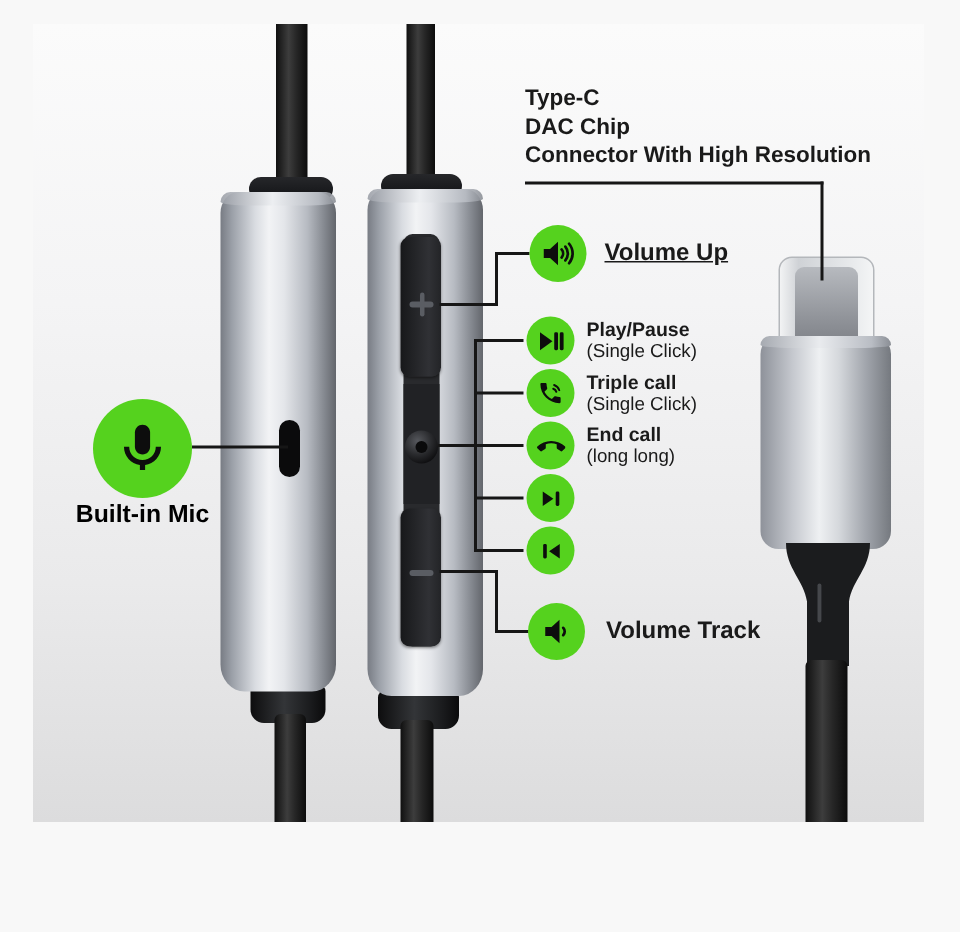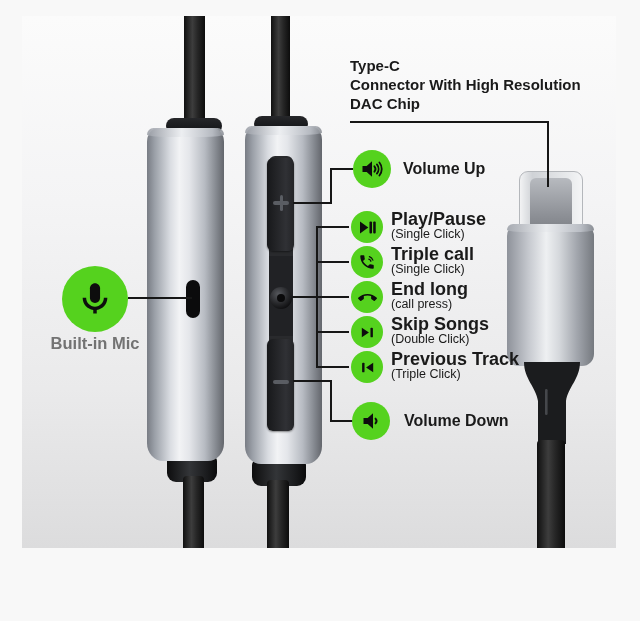--- a/index.html
+++ b/index.html
@@ -34,23 +34,23 @@
     background:linear-gradient(90deg,#a6aab1,#e9ebee 45%,#b9bdc4 85%,#8a8e95);}
   
   .line{position:absolute;background:#161616;}
   
   .fn-circle{position:absolute;border-radius:50%;background:#55d21e;display:flex;align-items:center;justify-content:center;}
   .fn-circle svg{display:block;}
   
   .typec-note{position:absolute;left:350px;top:40px;font-size:15px;line-height:19px;font-weight:700;color:#1a1a1a;}
   .vol-label{position:absolute;font-size:16px;font-weight:700;color:#1a1a1a;}
   .fn-text{position:absolute;left:391px;color:#1a1a1a;}
-  .fn-text .main{font-size:18px;font-weight:700;line-height:15px;}
+  .fn-text .main{font-size:13px;font-weight:700;line-height:15px;}
   .fn-text .sub{font-size:12.5px;font-weight:400;line-height:15px;}
-  .mic-label{position:absolute;left:34px;top:318px;width:122px;text-align:center;font-size:16.5px;font-weight:700;color:#737373;}
+  .mic-label{position:absolute;left:34px;top:318px;width:122px;text-align:center;font-size:16.5px;font-weight:700;color:#000000;}
   .title{position:absolute;left:0;right:0;top:550px;text-align:center;font-size:40px;font-weight:800;letter-spacing:-0.8px;color:#121212;}
 </style>
 </head>
 <body>
 
 <div class="stage">
   <div class="photo-backdrop"></div>
 
   <div class="cable" style="left:184px;top:0;width:21px;height:112px;border-radius:0 0 4px 4px;"></div>
   <div class="cap" style="left:166px;top:102px;width:56px;height:16px;"></div>
@@ -97,41 +97,41 @@
   <div class="line" style="left:316px;top:350px;width:33px;height:2px;"></div>
 
   <div class="line" style="left:293px;top:364px;width:39px;height:2px;"></div>
   <div class="line" style="left:330px;top:364px;width:2px;height:42px;"></div>
   <div class="line" style="left:332px;top:404px;width:21px;height:2px;"></div>
 
   <div class="line" style="left:128px;top:281px;width:64px;height:2px;"></div>
 
   <div class="typec-note">
     <div>Type-C</div>
+    <div>DAC Chip</div>
     <div>Connector With High Resolution</div>
-    <div>DAC Chip</div>
   </div>
 
   <div class="fn-circle" style="left:62px;top:250px;width:66px;height:66px;">
     <svg width="38" height="38" viewBox="0 0 24 24" fill="#0d0d0d">
       <path d="M12 14.5c1.8 0 3.2-1.45 3.2-3.25v-6C15.2 3.45 13.8 2 12 2S8.8 3.45 8.8 5.25v6c0 1.8 1.4 3.25 3.2 3.25z"></path>
       <path d="M17.6 11.25c0 3.1-2.5 5.6-5.6 5.6s-5.6-2.5-5.6-5.6H4.2c0 3.95 2.93 7.2 6.7 7.72v2.13h2.2v-2.13c3.77-.52 6.7-3.77 6.7-7.72h-2.2z"></path>
     </svg>
   </div>
   <div class="mic-label">Built-in Mic</div>
 
   <div class="fn-circle" style="left:353px;top:134px;width:38px;height:38px;">
     <svg width="24" height="24" viewBox="0 0 24 24">
       <path d="M2.5 9v6h4.2l5.3 4.8V4.2L6.7 9H2.5z" fill="#0d0d0d"></path>
       <path d="M14.4 9.3a4.2 4.2 0 0 1 0 5.4" stroke="#0d0d0d" stroke-width="1.8" fill="none" stroke-linecap="round"></path>
       <path d="M16.9 7.4a7.2 7.2 0 0 1 0 9.2" stroke="#0d0d0d" stroke-width="1.8" fill="none" stroke-linecap="round"></path>
       <path d="M19.4 5.5a10.2 10.2 0 0 1 0 13" stroke="#0d0d0d" stroke-width="1.8" fill="none" stroke-linecap="round"></path>
     </svg>
   </div>
-  <div class="vol-label" style="left:403px;top:144px;">Volume Up</div>
+  <div class="vol-label" style="left:403px;top:144px;text-decoration:underline;">Volume Up</div>
 
   <div class="fn-circle" style="left:351px;top:195px;width:32px;height:32px;">
     <svg width="19" height="19" viewBox="0 0 24 24" fill="#0d0d0d">
       <path d="M2.5 4.5v15l10.5-7.5z"></path>
         <rect x="14.5" y="4.5" width="3.2" height="15" rx="1.2"></rect>
         <rect x="19.2" y="4.5" width="3.2" height="15" rx="1.2"></rect>
     </svg>
   </div>
   <div class="fn-text" style="top:196px;">
     <div class="main">Play/Pause</div>
@@ -149,47 +149,39 @@
     <div class="main">Triple call</div>
     <div class="sub">(Single Click)</div>
   </div>
 
   <div class="fn-circle" style="left:351px;top:265px;width:32px;height:32px;">
     <svg width="19" height="19" viewBox="0 0 24 24" fill="#0d0d0d">
       <path d="M12 9.5c-1.6 0-3.15.25-4.6.72v3.1c0 .39-.23.74-.56.9-.98.49-1.87 1.12-2.66 1.85-.18.18-.43.28-.7.28-.28 0-.53-.11-.71-.29L.29 13.58c-.18-.17-.29-.42-.29-.7 0-.28.11-.53.29-.71C3.34 9.28 7.46 7.5 12 7.5s8.66 1.78 11.71 4.67c.18.18.29.43.29.71 0 .28-.11.53-.29.7l-2.48 2.48c-.18.18-.43.29-.71.29-.27 0-.52-.1-.7-.28-.79-.73-1.68-1.36-2.66-1.85-.33-.16-.56-.51-.56-.9v-3.1c-1.45-.47-3-.72-4.6-.72z"></path>
     </svg>
   </div>
   <div class="fn-text" style="top:266px;">
-    <div class="main">End long</div>
-    <div class="sub">(call press)</div>
+    <div class="main">End call</div>
+    <div class="sub">(long long)</div>
   </div>
 
   <div class="fn-circle" style="left:351px;top:300px;width:32px;height:32px;">
     <svg width="17" height="17" viewBox="0 0 24 24" fill="#0d0d0d">
       <path d="M4 18.8l10-6.8L4 5.2z"></path>
         <rect x="16.2" y="5.2" width="3.4" height="13.6" rx="1.3"></rect>
     </svg>
   </div>
-  <div class="fn-text" style="top:301px;">
-    <div class="main">Skip Songs</div>
-    <div class="sub">(Double Click)</div>
-  </div>
 
   <div class="fn-circle" style="left:351px;top:335px;width:32px;height:32px;">
     <svg width="17" height="17" viewBox="0 0 24 24" fill="#0d0d0d">
       <rect x="4.4" y="5.2" width="3.4" height="13.6" rx="1.3"></rect>
         <path d="M20 18.8L10 12l10-6.8z"></path>
     </svg>
-  </div>
-  <div class="fn-text" style="top:336px;">
-    <div class="main">Previous Track</div>
-    <div class="sub">(Triple Click)</div>
   </div>
 
   <div class="fn-circle" style="left:352px;top:386px;width:38px;height:38px;">
     <svg width="24" height="24" viewBox="0 0 24 24">
       <path d="M4.5 9v6h4.2l5.3 4.8V4.2L8.7 9H4.5z" fill="#0d0d0d"></path>
       <path d="M16.5 9.6a3.6 3.6 0 0 1 0 4.8" stroke="#0d0d0d" stroke-width="1.9" fill="none" stroke-linecap="round"></path>
     </svg>
   </div>
-  <div class="vol-label" style="left:404px;top:396px;">Volume Down</div>
+  <div class="vol-label" style="left:404px;top:396px;">Volume Track</div>
 
 </div>
 
 </body></html>

